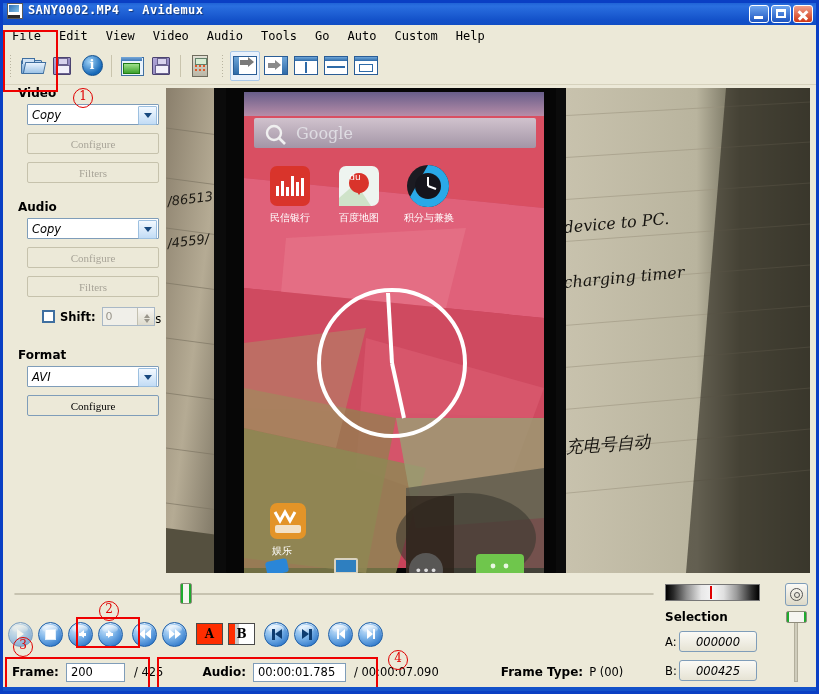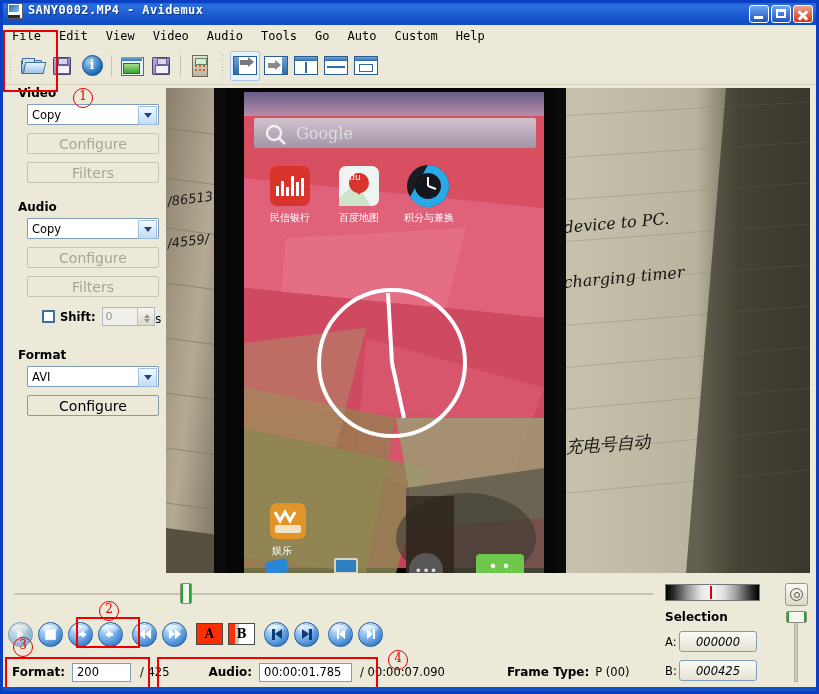--- a/index.html
+++ b/index.html
@@ -125,32 +125,32 @@
   .ic-single .in{position:absolute;left:4px;top:7px;right:4px;bottom:2px;border:1.6px solid #2e6ba8;}
 
   
   .leftpanel{position:absolute;left:4px;top:86px;width:155px;height:488px;background:#ece9d8;}
   .sec-title{font-weight:bold;font-size:12px;color:#000;margin:0 0 4px 14px;}
   .combo{
     position:relative;width:132px;height:21px;margin-left:23px;
     background:#fff;border:1px solid #7f9db9;box-sizing:border-box;
     display:flex;align-items:center;border-radius:1px;
   }
-  .combo span.val{padding-left:4px;font-size:11.5px;color:#000;}
+  .combo span.val{padding-left:4px;font-size:11.5px;color:#000;font-style:italic;}
   .combo .arrowbox{
     position:absolute;right:1px;top:1px;width:17px;height:17px;
     background:linear-gradient(180deg,#f3f9ff,#c2dcf5);border:1px solid #9dc0e0;
     display:flex;align-items:center;justify-content:center;border-radius:1px;
   }
   .chev{width:0;height:0;border-left:4px solid transparent;border-right:4px solid transparent;border-top:5px solid #17487e;}
   .pbtn{
     width:132px;height:21px;margin-left:23px;margin-top:8px;
     background:#ece9d8;border:1px solid #c6c2ac;
     display:flex;align-items:center;justify-content:center;
-    font-size:14px;color:#a8a498;box-sizing:border-box;border-radius:2px;
+    font-size:11px;color:#a8a498;box-sizing:border-box;border-radius:2px;font-family:Liberation Serif, serif;
   }
   .pbtn.enabled{border:1px solid #7f9db9;color:#000;background:#ece9d8;}
   .shiftrow{display:flex;align-items:center;margin-left:38px;margin-top:10px;}
   .cbox{width:13px;height:13px;border:2px solid #3f6fa0;background:#fff;box-sizing:border-box;}
   .shiftlabel{font-weight:bold;font-size:11.5px;margin-left:5px;}
   .spin{
     position:relative;width:53px;height:19px;margin-left:6px;background:#f0efe9;
     border:1px solid #a9b8c6;box-sizing:border-box;display:flex;align-items:center;
   }
   .spin span{padding-left:3px;font-size:11px;color:#9a968c;}
@@ -634,21 +634,21 @@
         <span class="gly">
           <span class="kf-r">
             <i></i>
             <b></b>
           </span>
         </span>
       </div>
   </div>
 
   <div class="infobar">
-    <span class="lbl-b" style="margin-left:8px">Format:</span>
+    <span class="lbl-b" style="margin-left:8px">Frame:</span>
     <span class="tfield" style="width:59px;margin-left:7px">200</span>
     <span class="sep-txt" style="margin-left:9px">/ 425</span>
 
     <span class="lbl-b" style="margin-left:39px">Audio:</span>
     <span class="tfield" style="width:93px;margin-left:7px">00:00:01.785</span>
     <span class="sep-txt" style="margin-left:8px">/ 00:00:07.090</span>
 
     <span class="lbl-b" style="margin-left:62px">Frame Type:</span>
     <span class="sep-txt" style="margin-left:6px">P (00)</span>
   </div>

